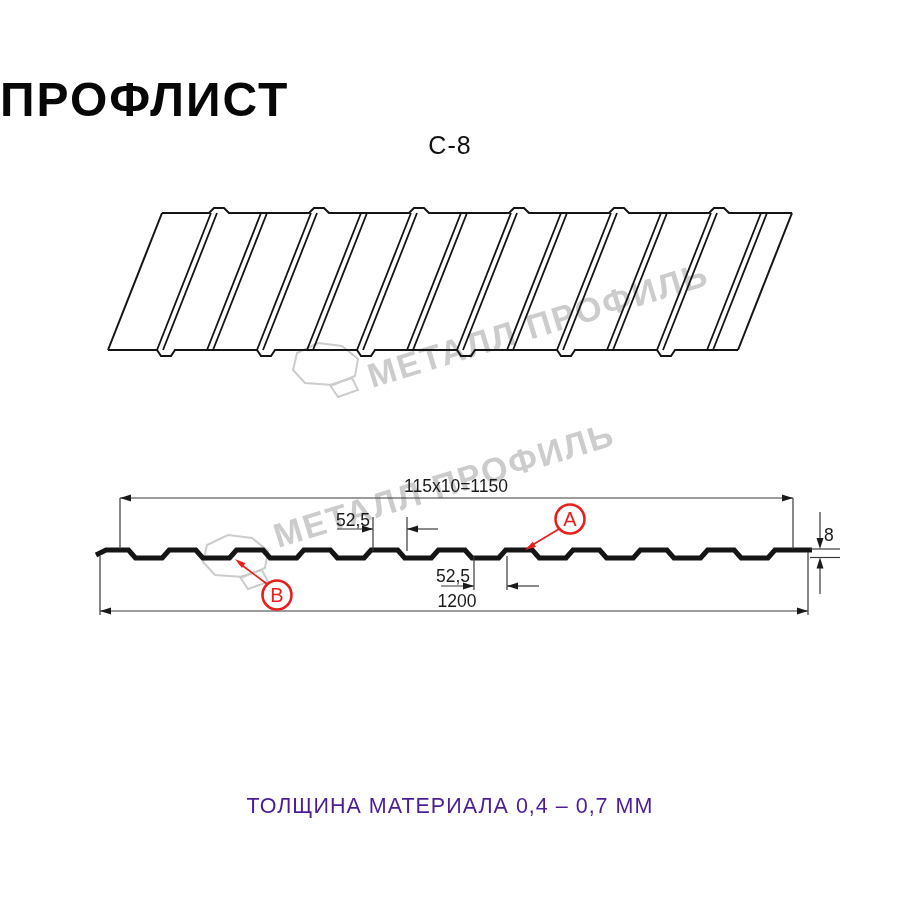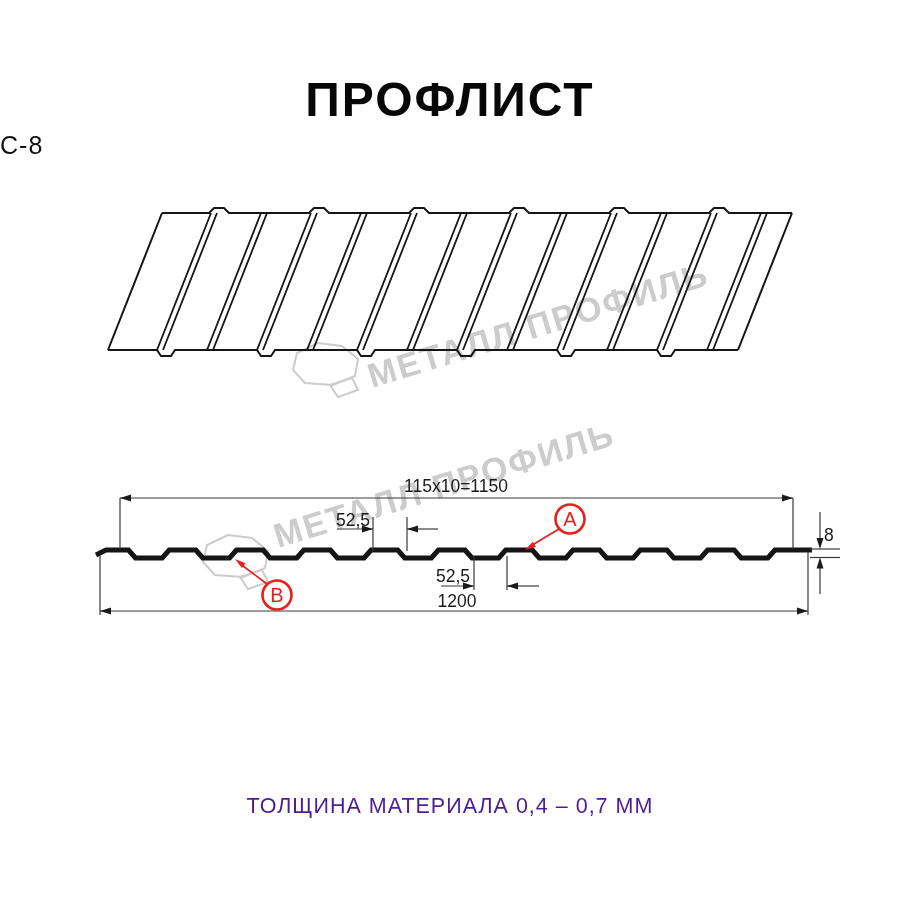--- a/index.html
+++ b/index.html
@@ -5,27 +5,27 @@
   html,body{margin:0;padding:0;}
   body{
     width:900px;height:900px;
     background:#ffffff;
     font-family:"Liberation Sans", sans-serif;
     position:relative;
     overflow:hidden;
   }
   .page-title{
     position:absolute;left:0;top:72px;width:900px;
-    text-align:center;
+    text-align:left;
     font-size:48px;font-weight:800;letter-spacing:2px;
     color:#070707;
   }
   .page-subtitle{
     position:absolute;left:0;top:131px;width:900px;
-    text-align:left;
+    text-align:center;
     font-size:25px;font-weight:500;letter-spacing:1px;
     color:#111111;
   }
   .footer-caption{
     position:absolute;left:0;top:794px;width:900px;
     text-align:center;
     font-size:21.5px;font-weight:500;letter-spacing:1px;
     color:#4c1d95;
   }
   svg{position:absolute;left:0;top:0;}

